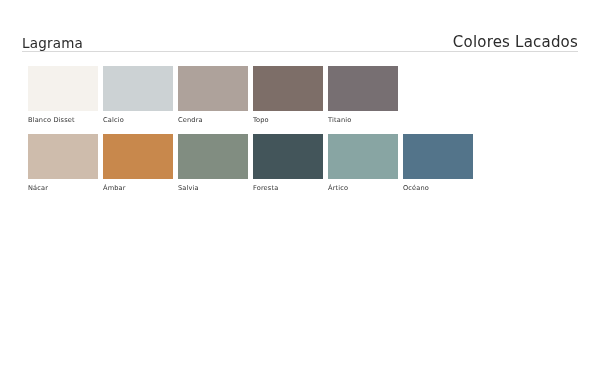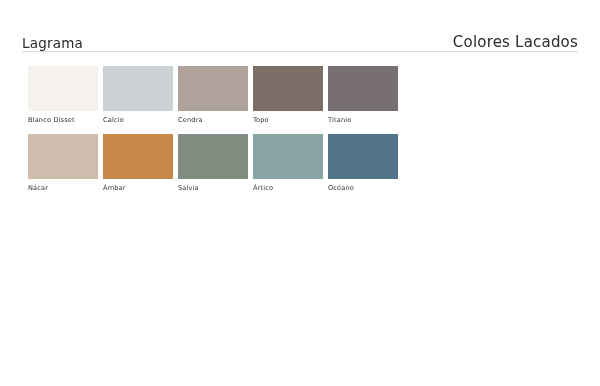--- a/index.html
+++ b/index.html
@@ -135,20 +135,24 @@
         </div>
         <div class="swatch-cell">
           <span class="swatch-chip" style="background: rgb(200, 136, 76);"></span>
           <span class="swatch-label">Ámbar</span>
         </div>
         <div class="swatch-cell">
           <span class="swatch-chip" style="background: rgb(129, 141, 129);"></span>
           <span class="swatch-label">Salvia</span>
         </div>
         <div class="swatch-cell">
+          <span class="swatch-chip" style="background: rgb(67, 85, 90);"></span>
+          <span class="swatch-label">Foresta</span>
+        </div>
+        <div class="swatch-cell">
           <span class="swatch-chip" style="background: rgb(136, 165, 163);"></span>
           <span class="swatch-label">Ártico</span>
         </div>
         <div class="swatch-cell">
           <span class="swatch-chip" style="background: rgb(83, 116, 138);"></span>
           <span class="swatch-label">Océano</span>
         </div>
       </div>
     </div>
 

